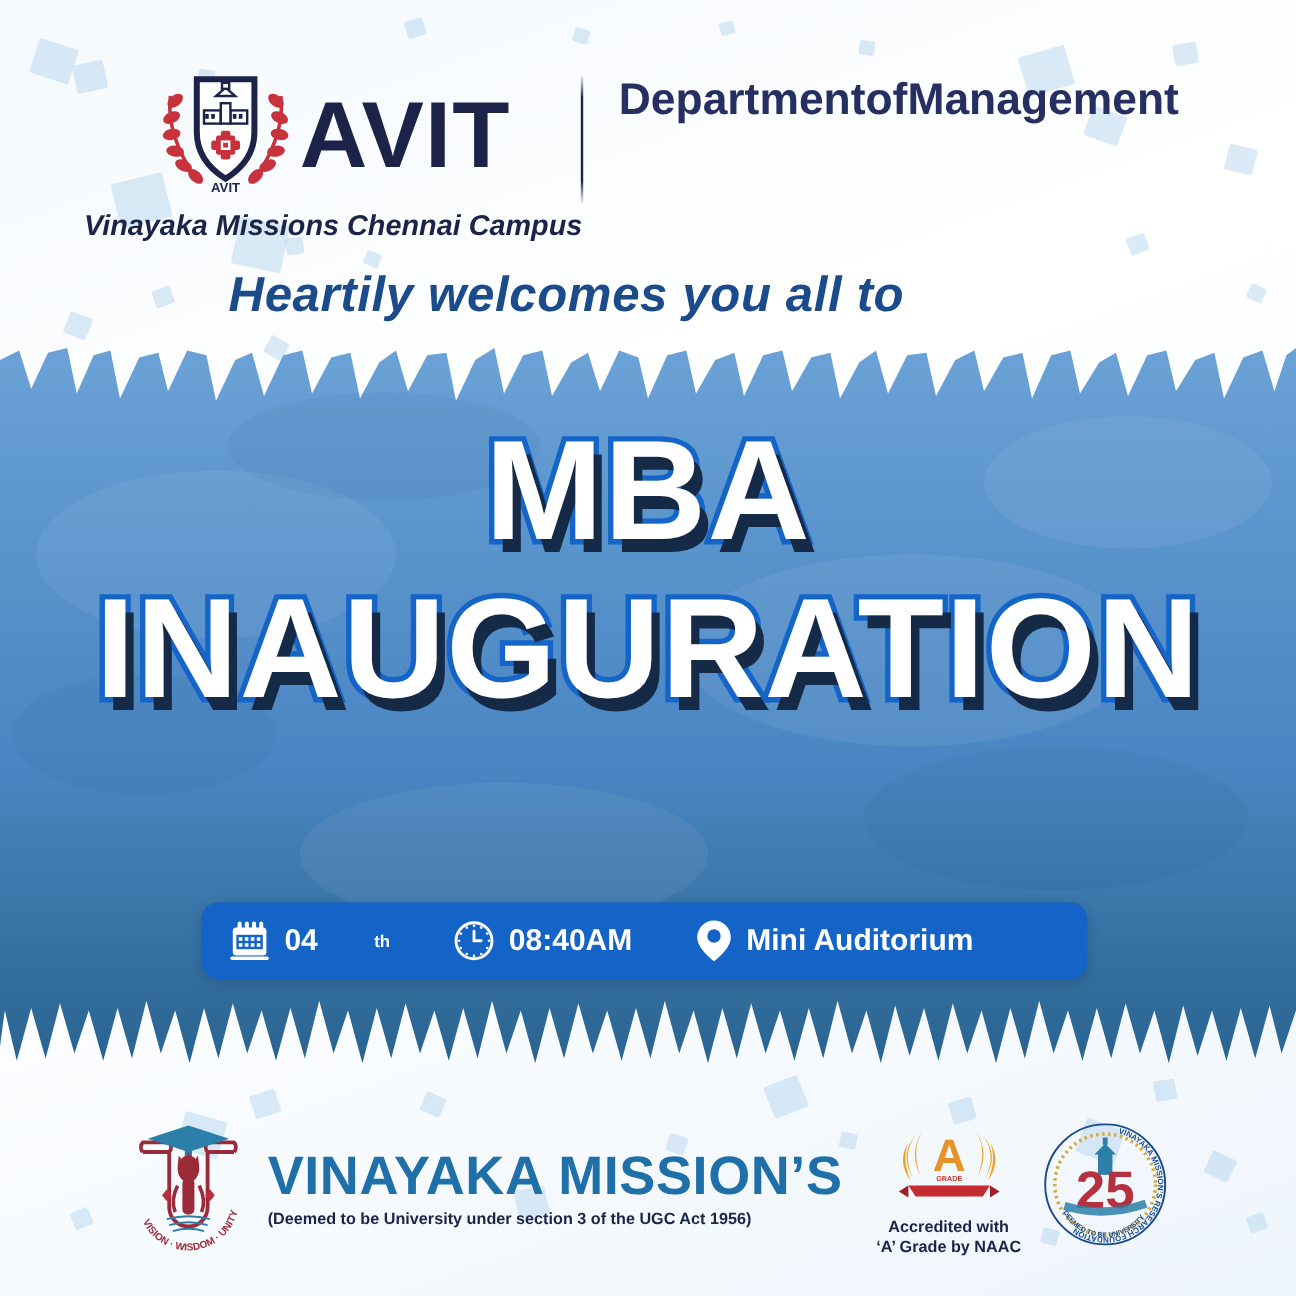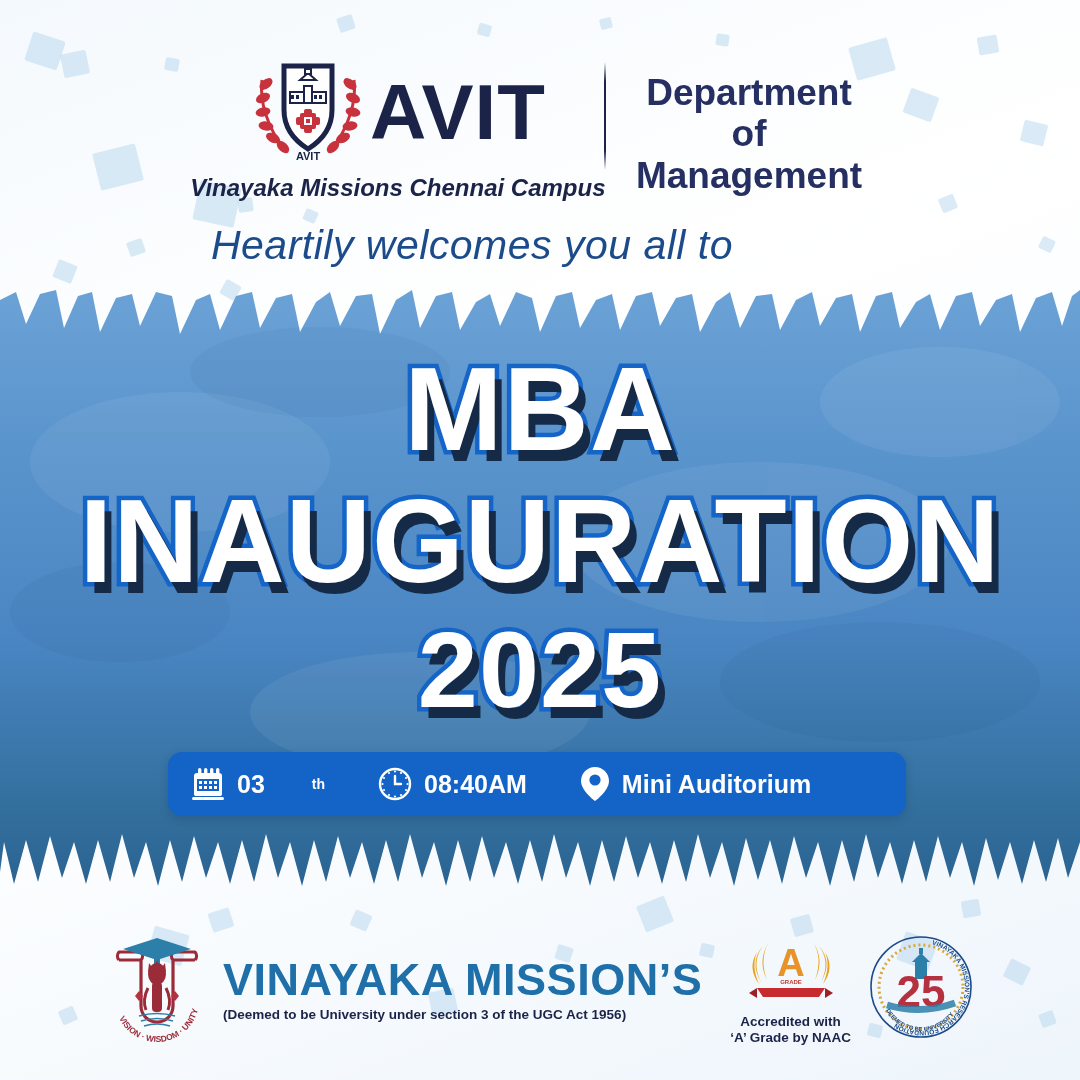--- a/index.html
+++ b/index.html
@@ -18,26 +18,26 @@
   .header{position:absolute;top:56px;left:0;width:1080px;display:flex;
     justify-content:center;align-items:flex-start;gap:0px;}
   .crest-block{display:flex;flex-direction:column;align-items:center;width:360px;}
   .crest-row{display:flex;align-items:center;justify-content:center;gap:4px;}
   .avit-word{font-size:78px;font-weight:bold;color:#1b2348;letter-spacing:1px;line-height:.88;}
   .avit-sub{font-size:13.2px;font-weight:bold;color:#1b2348;letter-spacing:.6px;
     white-space:nowrap;margin-top:1px;}
   .avit-campus{font-size:24px;font-weight:bold;color:#1b2348;white-space:nowrap;margin-top:6px;font-style:italic;}
   .divider{width:2px;height:108px;margin:6px 30px 0 26px;
     background:linear-gradient(to bottom,rgba(27,35,72,0) 0%,#1b2348 18%,#1b2348 82%,rgba(27,35,72,0) 100%);}
-  .dept{display:flex;flex-direction:column;align-items:center;justify-content:center;
-    color:#252f62;font-size:37px;font-weight:bold;line-height:1.12;margin-top:16px;}
+  .dept{display:flex;align-items:center;justify-content:center;
+    color:#252f62;font-size:37px;font-weight:bold;line-height:1.12;margin-top:6px;}
 
   
   .welcome{position:absolute;top:222px;left:0;width:944px;text-align:center;
-    font-size:41px;font-style:italic;font-weight:normal;color:#1b4b8a;letter-spacing:.5px;}
+    font-size:41px;font-style:italic;font-weight:bold;color:#1b4b8a;letter-spacing:.5px;}
 
   
   .band{position:absolute;top:282px;left:0;width:1080px;height:610px;}
 
   
   .titles{position:absolute;top:350px;left:0;width:1080px;text-align:center;z-index:5;}
   .t-line{font-weight:bold;color:#ffffff;line-height:1;letter-spacing:1px;
     -webkit-text-stroke:9px #1565c8; paint-order:stroke fill;
     text-shadow:7px 11px 0 #152a47;}
   .t-mba{font-size:118px;}
@@ -224,21 +224,20 @@
         <ellipse cx="320" cy="90" rx="130" ry="45"></ellipse>
         <ellipse cx="880" cy="400" rx="160" ry="60"></ellipse>
         <ellipse cx="120" cy="330" rx="110" ry="50"></ellipse>
       </g>
     </svg>
   </div>
 
   <div class="titles">
     <div class="t-line t-mba">MBA</div>
     <div class="t-line t-inaug">INAUGURATION</div>
-    <div class="t-line t-year">2025</div>
   </div>
 
   <div class="pill">
 
     <div class="pill-item date">
       <span class="ico">
         <svg width="36" height="36" viewBox="0 0 36 36">
           <rect x="4" y="7" width="28" height="23" rx="3" fill="#ffffff"></rect>
           <rect x="4" y="26" width="28" height="4" rx="2" fill="#ffffff"></rect>
           <rect x="2" y="31" width="32" height="3" rx="1.5" fill="#ffffff"></rect>
@@ -254,21 +253,21 @@
               <rect x="14" y="15" width="3" height="3"></rect>
             <rect x="19" y="15" width="3" height="3"></rect>
               <rect x="24" y="15" width="3" height="3"></rect>
             <rect x="9" y="20" width="3" height="3"></rect>
               <rect x="14" y="20" width="3" height="3"></rect>
             <rect x="19" y="20" width="3" height="3"></rect>
               <rect x="24" y="20" width="3" height="3"></rect>
           </g>
         </svg>
       </span>
-      <span>03</span>
+      <span>04</span>
         <span class="sup">th</span>
     </div>
 
     <div class="pill-item time">
       <span class="ico">
         <svg width="36" height="36" viewBox="0 0 36 36">
           <circle cx="18" cy="18" r="15" fill="none" stroke="#ffffff" stroke-width="2.4"></circle>
           <g fill="#ffffff">
             <circle cx="18" cy="5.5" r="1.1"></circle>
               <circle cx="24" cy="7" r="1.1"></circle>

